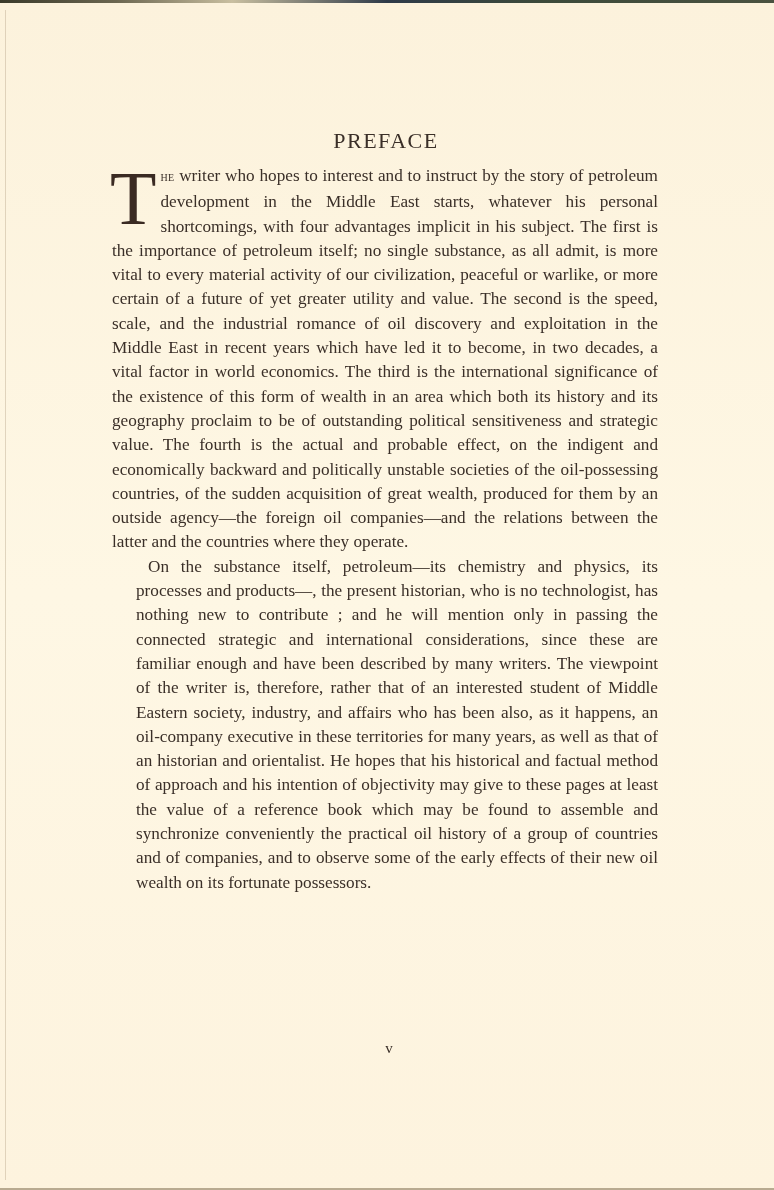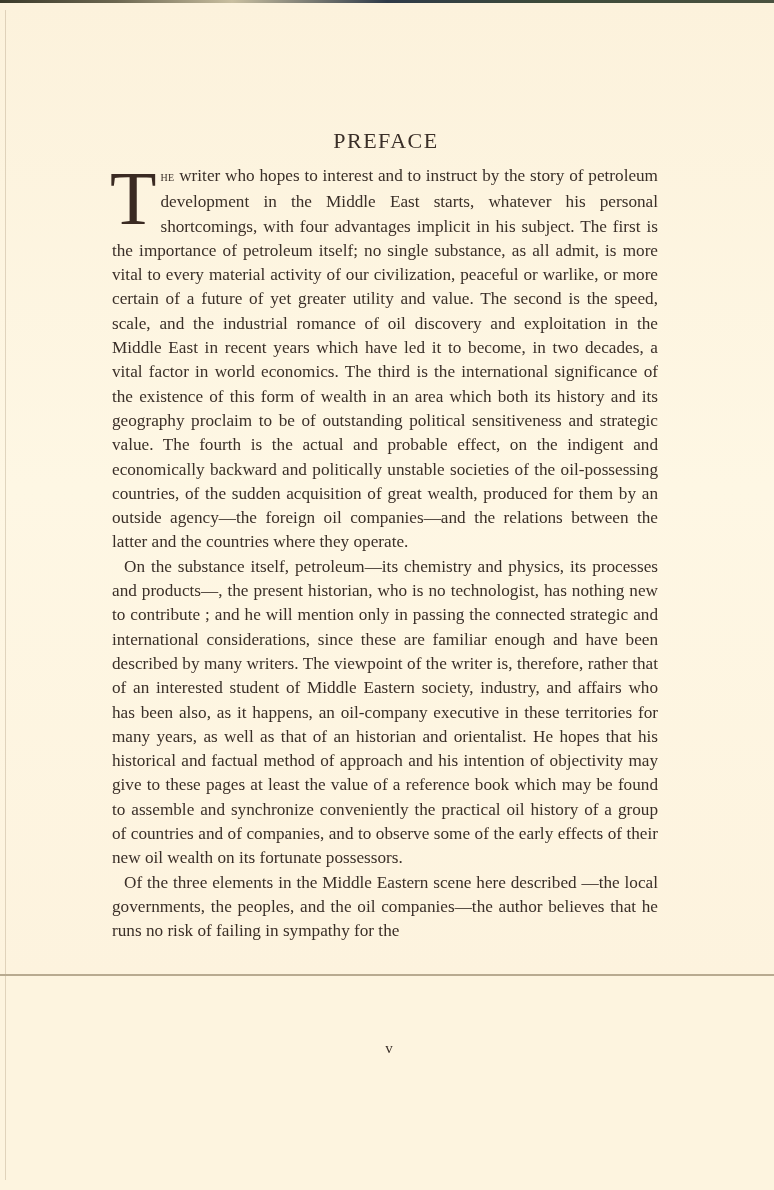--- a/index.html
+++ b/index.html
@@ -10,21 +10,21 @@
       width: 774px;
       height: 1190px;
       background: #fdf4df;
       position: relative;
       overflow: hidden;
     }
     .page {
       position: absolute;
       left: 0; top: 0;
       width: 774px;
-      height: 976px;
+      height: 1190px;
       background: linear-gradient(to bottom, #fcf2dc 0%, #fef7e4 50%, #fdf3de 100%);
     }
     .top-edge {
       position: absolute;
       left: 0; top: 0;
       width: 774px;
       height: 3px;
       background: linear-gradient(to right, #3a3a2a 0%, #6b6650 15%, #c9bfa0 30%, #2e3a48 50%, #3c4a3a 70%, #4a5240 100%);
     }
     .bottom-edge {
@@ -60,20 +60,21 @@
     }
     .para {
       font-size: 17.2px;
       line-height: 24.3px;
       text-align: justify;
       margin: 0;
       text-indent: 0;
     }
     .para.indent {
       text-indent: 12px;
+      margin-left: 24px;
     }
     .drop-cap {
       float: left;
       font-size: 76px;
       line-height: 58px;
       margin: 5px 4px 0 -2px;
       padding: 0;
       color: #3a2a22;
     }
     .smallcaps {
@@ -101,19 +102,18 @@
   <div class="top-edge"></div>
   <div class="left-edge"></div>
 
   <div class="text-block">
     <h1 class="title">PREFACE</h1>
 
     <p class="para"><span class="drop-cap">T</span><span class="smallcaps">HE</span><span> writer who hopes to interest and to instruct by the story of petroleum development in the Middle East starts, whatever his personal shortcomings, with four advantages implicit in his subject. The first is the importance of petroleum itself; no single substance, as all admit, is more vital to every material activity of our civilization, peaceful or warlike, or more certain of a future of yet greater utility and value. The second is the speed, scale, and the industrial romance of oil discovery and exploitation in the Middle East in recent years which have led it to become, in two decades, a vital factor in world economics. The third is the international significance of the existence of this form of wealth in an area which both its history and its geography proclaim to be of outstanding political sensitiveness and strategic value. The fourth is the actual and probable effect, on the indigent and economically backward and politically unstable societies of the oil-possessing countries, of the sudden acquisition of great wealth, produced for them by an outside agency—the foreign oil companies—and the relations between the latter and the countries where they operate.</span></p>
 
     <p class="para indent">On the substance itself, petroleum—its chemistry and physics, its processes and products—, the present historian, who is no technologist, has nothing new to contribute ; and he will mention only in passing the connected strategic and international considerations, since these are familiar enough and have been described by many writers. The viewpoint of the writer is, therefore, rather that of an interested student of Middle Eastern society, industry, and affairs who has been also, as it happens, an oil-company executive in these territories for many years, as well as that of an historian and orientalist. He hopes that his historical and factual method of approach and his intention of objectivity may give to these pages at least the value of a reference book which may be found to assemble and synchronize conveniently the practical oil history of a group of countries and of companies, and to observe some of the early effects of their new oil wealth on its fortunate possessors.</p>
 
-    <p class="para indent">Of the three elements in the Middle Eastern scene here described —the local governments, the peoples, and the oil companies—the author believes that he runs no risk of failing in sympathy for the</p>
   </div>
 
   <div class="folio">v</div>
 
   <div class="bottom-edge"></div>
 </div>
 
 </body></html>

